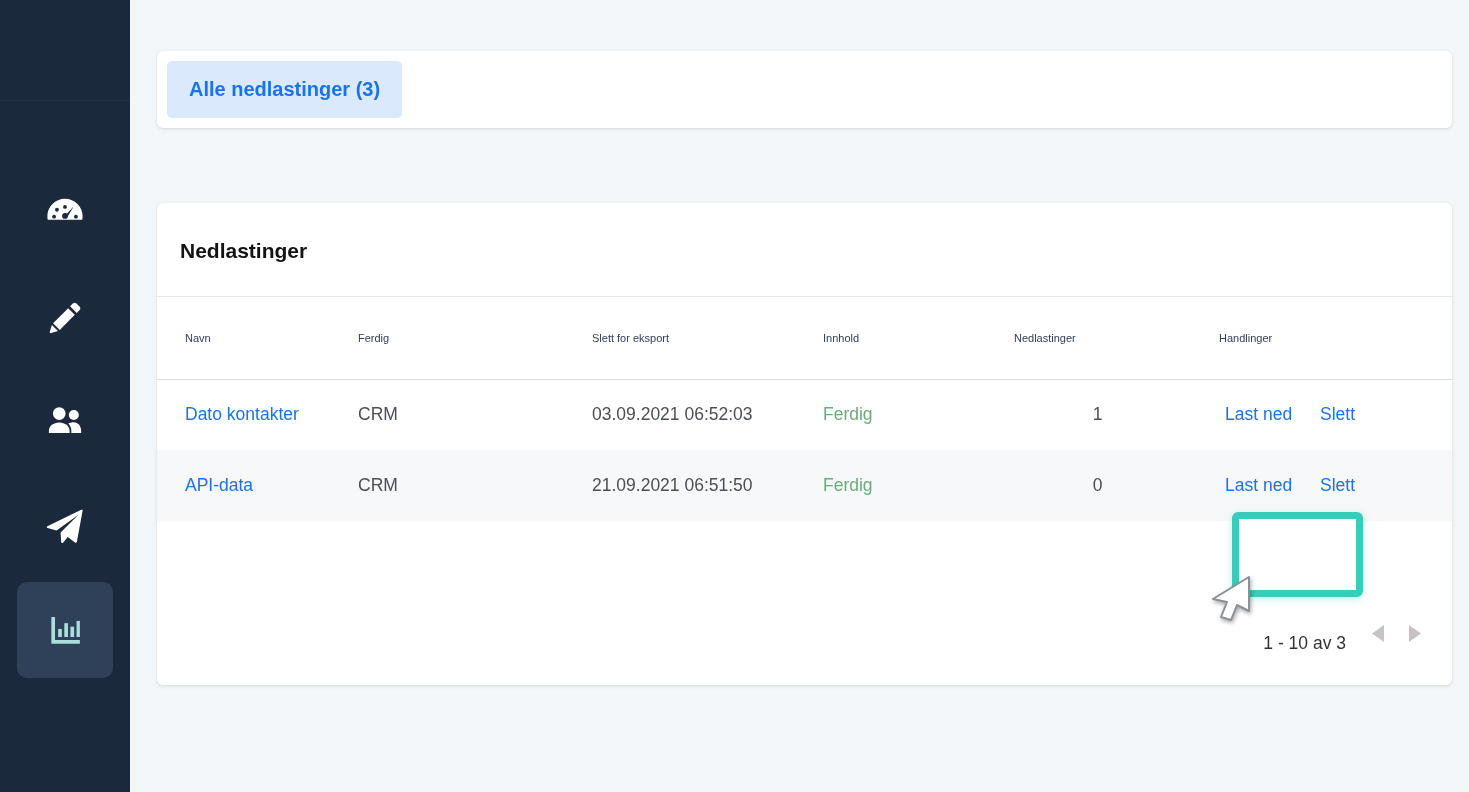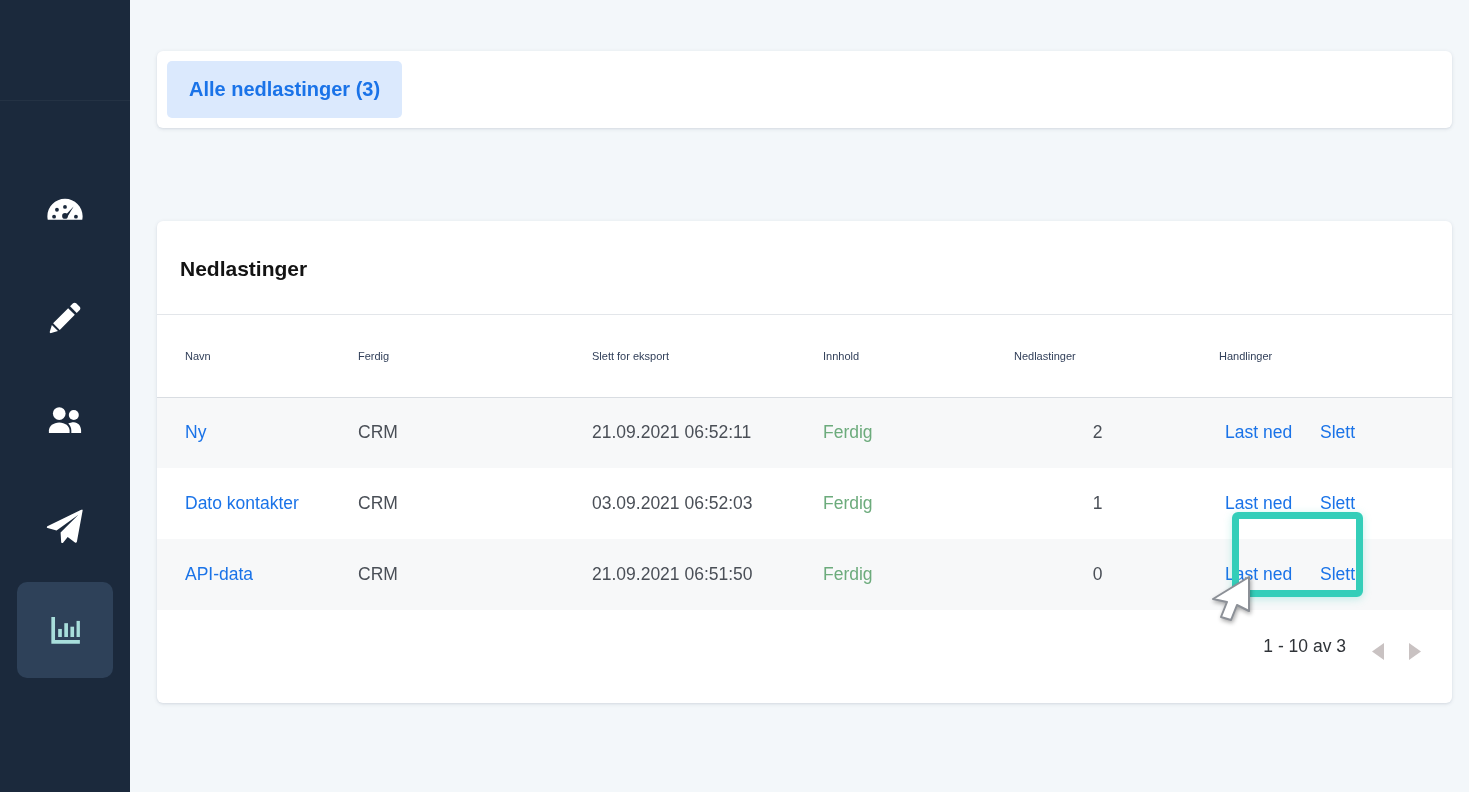--- a/index.html
+++ b/index.html
@@ -66,21 +66,21 @@
     background: #dbe9fd;
     color: #1a73e8;
     border-radius: 5px;
     font-size: 20px;
     font-weight: bold;
     cursor: pointer;
     white-space: nowrap;
   }
 
   
-  .table-card { left: 27px; top: 221px; width: 1295px; height: 482px; }
+  .table-card { left: 27px; top: 203px; width: 1295px; height: 482px; }
   .card-title {
     position: absolute; left: 23px; top: 36px;
     font-size: 21px; font-weight: bold; color: #131313;
   }
   .title-rule {
     position: absolute; left: 0; top: 93px; width: 1295px; height: 1px;
     background: #e3e6ea;
   }
 
   table.grid {
@@ -122,21 +122,21 @@
   .status-ok { color: #6cab7c; }
 
   .actions { display: flex; align-items: center; gap: 0; }
   .act-dl { display: inline-block; width: 95px; color: #1a73e8; cursor: pointer; }
   .act-del { display: inline-block; color: #1a73e8; cursor: pointer; }
   td.c-hand { padding-left: 6px !important; }
 
   
   .pager {
     position: absolute; right: 20px; top: 415px;
-    display: flex; align-items: flex-start; gap: 0;
+    display: flex; align-items: flex-end; gap: 0;
     font-size: 17.5px; color: #2f3338;
   }
   .pager-label { margin-right: 14px; }
   .pg-btn {
     width: 36px; height: 36px;
     display: flex; align-items: center; justify-content: center;
     cursor: pointer;
   }
 
   
@@ -243,37 +243,20 @@
             <th class="c-navn">Navn</th>
             <th class="c-innh">Ferdig</th>
             <th class="c-dato">Slett for eksport</th>
             <th class="c-stat">Innhold</th>
             <th class="c-ned">Nedlastinger</th>
             <th class="c-hand">Handlinger</th>
           </tr>
         </thead>
         <tbody>
 
-          <tr class="row-alt">
-            <td class="c-navn">
-              <span class="link">Ny</span>
-            </td>
-            <td class="c-innh">CRM</td>
-            <td class="c-dato">21.09.2021 06:52:11</td>
-            <td class="c-stat">
-              <span class="status-ok">Ferdig</span>
-            </td>
-            <td class="c-ned">2</td>
-            <td class="c-hand">
-              <div class="actions">
-                <span class="act-dl">Last ned</span>
-                <span class="act-del">Slett</span>
-              </div>
-            </td>
-          </tr>
 
           <tr class="row-plain">
             <td class="c-navn">
               <span class="link">Dato kontakter</span>
             </td>
             <td class="c-innh">CRM</td>
             <td class="c-dato">03.09.2021 06:52:03</td>
             <td class="c-stat">
               <span class="status-ok">Ferdig</span>
             </td>

